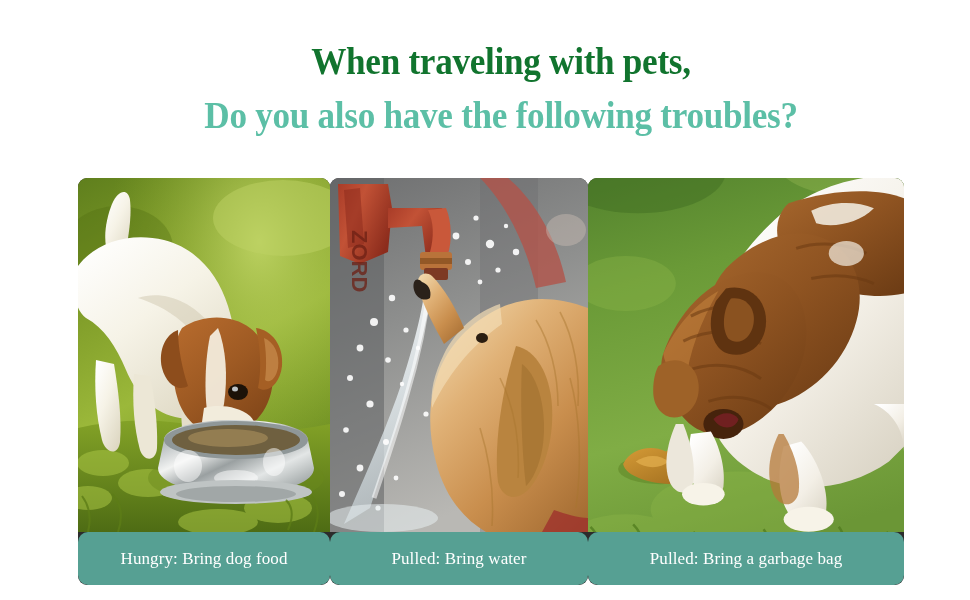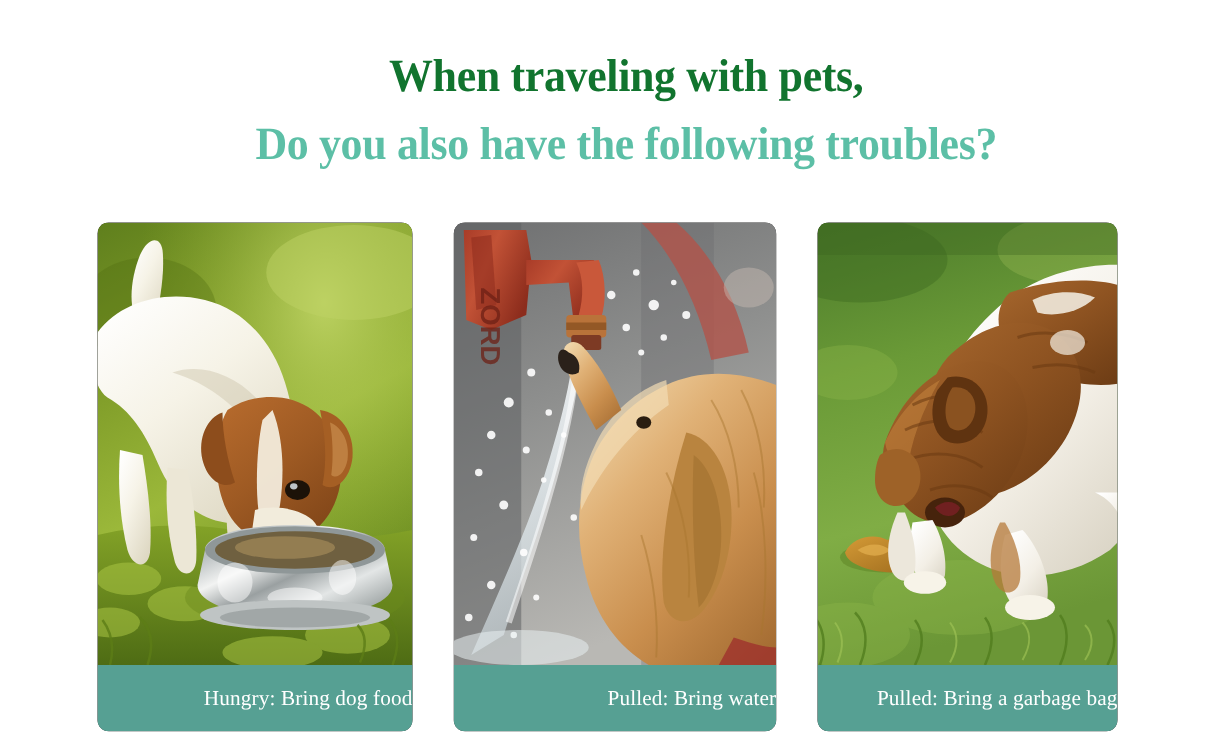--- a/index.html
+++ b/index.html
@@ -65,42 +65,43 @@
   .card {
     position: relative;
     height: 407px;
     border-radius: 9px;
     overflow: hidden;
     background: #2c2c2c;
     flex: 0 0 auto;
   }
   .card-1 { width: 252px; }
   .card-2 { width: 258px; }
-  .card-3 { width: 240px; }
+  .card-3 { width: 276px; padding-left: 40px; }
 
   .photo {
     position: absolute;
     top: 0;
     left: 0;
     right: 0;
     height: 354px;
     overflow: hidden;
   }
   .photo svg { display: block; width: 100%; height: 100%; }
 
   .caption {
     position: absolute;
     left: 0;
     right: 0;
     bottom: 0;
     height: 53px;
     background: #56a093;
     display: flex;
     align-items: center;
-    justify-content: flex-end;
+    justify-content: center;
+    border-radius: 10px;
   }
   .caption-text {
     color: #ffffff;
     font-family: "Liberation Serif", "DejaVu Serif", serif;
     font-size: 17px;
     line-height: 20px;
     white-space: nowrap;
     letter-spacing: 0.1px;
   }
 </style>

